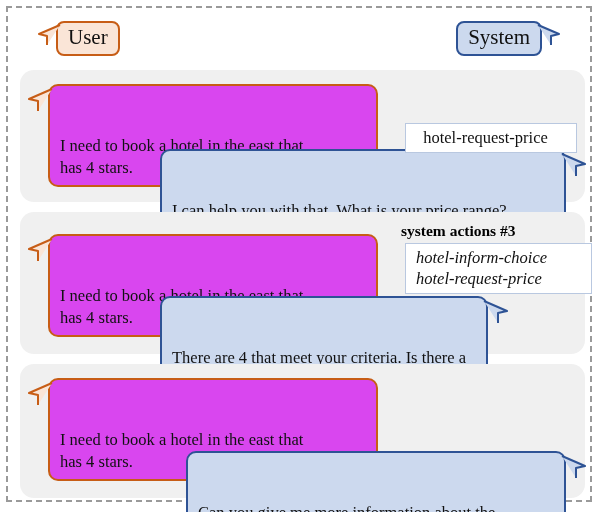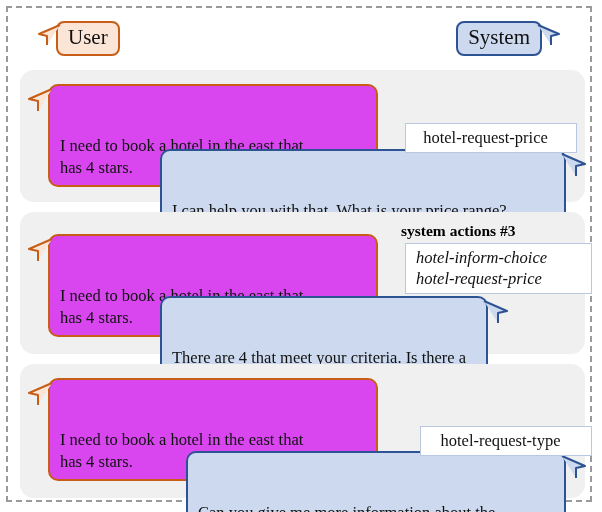--- a/index.html
+++ b/index.html
@@ -190,23 +190,20 @@
 
     <div class="bubble user-bubble" style="left:28px;top:14px;width:330px;">
       <svg class="tail" viewBox="0 0 26 24">
         <path d="M26 1 L3 11 L12 13 L12 23" fill="#fae5d7" stroke="#c75d16" stroke-width="2" stroke-linejoin="round"></path>
       </svg>
       <span>I need to book a hotel in the east that
 has 4 stars.</span>
     </div>
 
 
-    <div class="actions-box center" style="left:400px;top:62px;width:172px;">
-      <span class="act">hotel-request-type</span>
-    </div>
 
     <div class="bubble system-bubble" style="left:166px;top:87px;width:380px;">
       <svg class="tail" viewBox="0 0 26 24">
         <path d="M0 1 L23 11 L14 13 L14 23" fill="#ccd9ee" stroke="#2e5395" stroke-width="2" stroke-linejoin="round"></path>
       </svg>
       <span>Can you give me more information about the
 type of hotel you would like ?</span>
     </div>
 
   </div>

